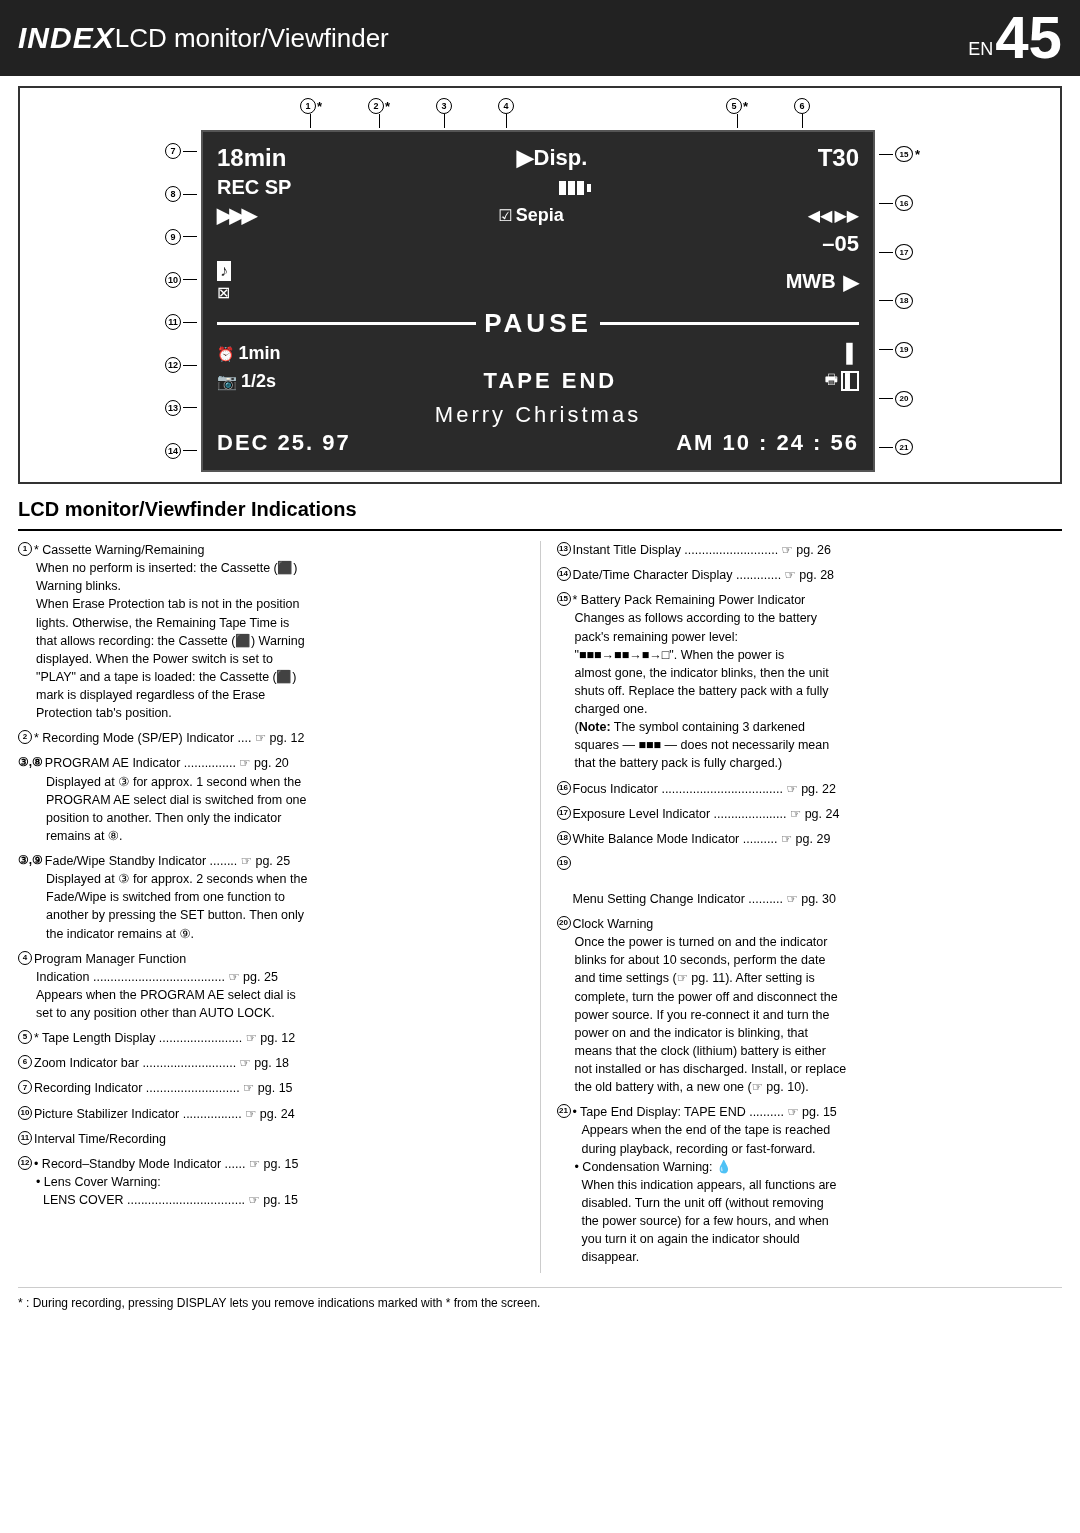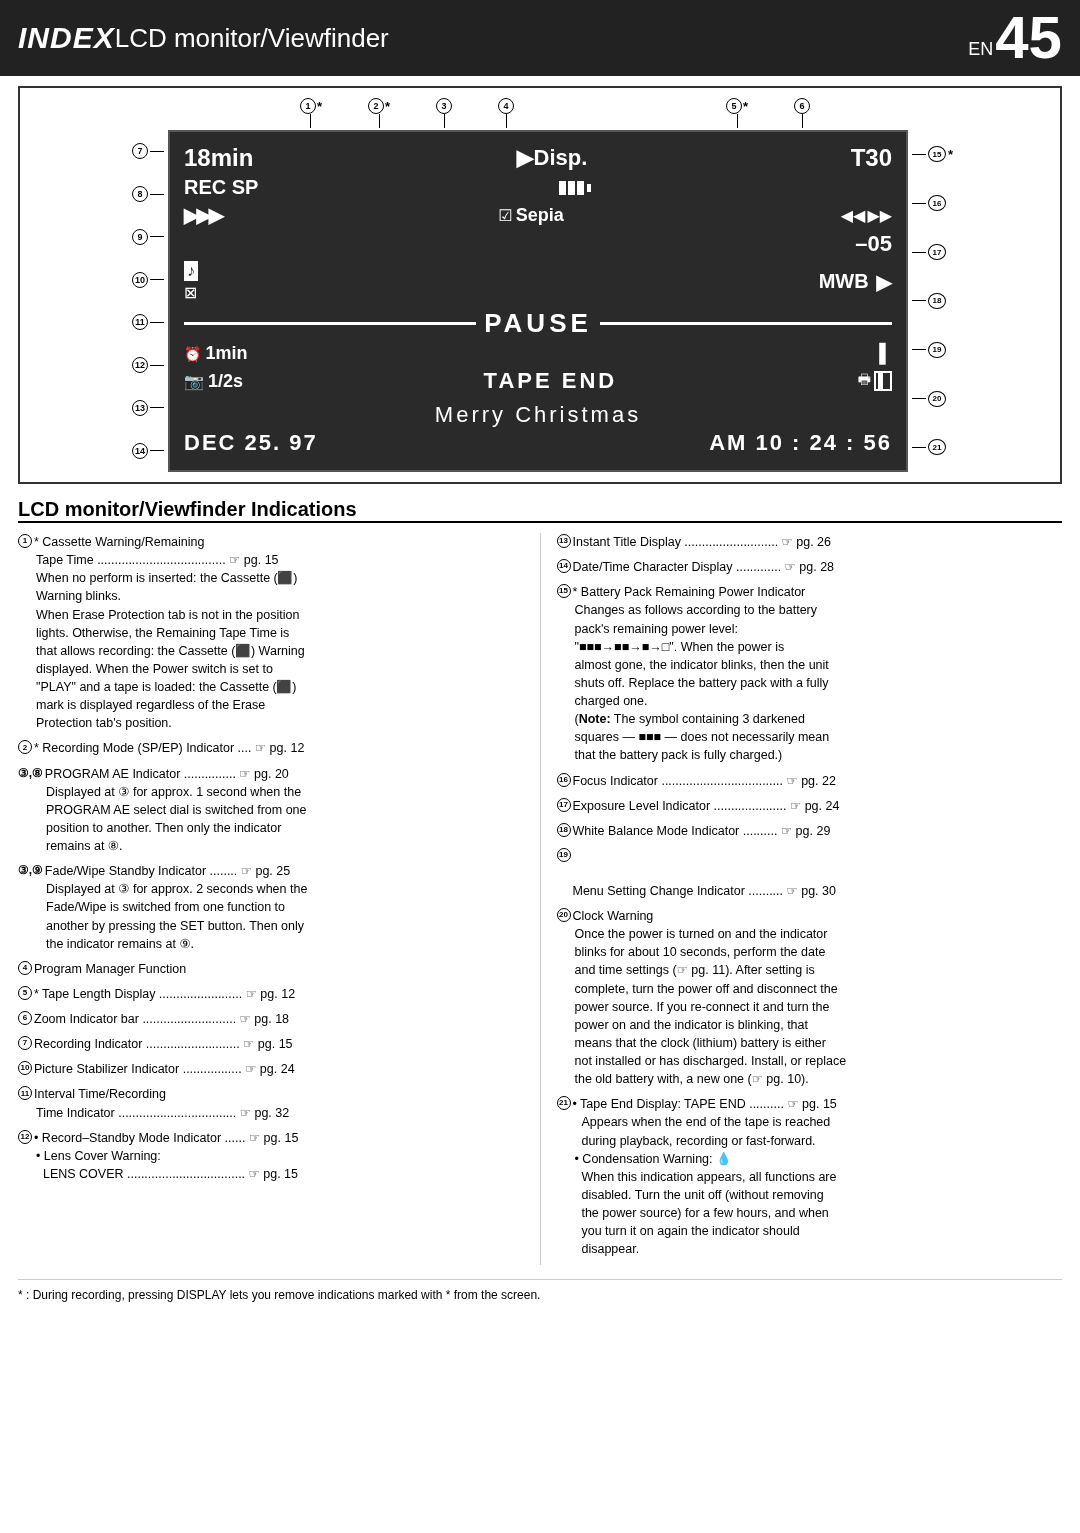--- a/index.html
+++ b/index.html
@@ -26,39 +26,39 @@
       border: 2px solid #333;
       margin: 10px 18px 0 18px;
       padding: 10px 10px 10px 10px;
       position: relative;
     }
 
     
     .lcd-screen {
       background: #2a2a2a;
       color: #fff;
-      width: 740px;
+      width: 674px;
       min-height: 320px;
       padding: 12px 14px;
       position: relative;
       border: 2px solid #555;
     }
 
     .lcd-row {
       display: flex;
       align-items: center;
       margin-bottom: 2px;
     }
 
     
     .section-title {
       font-size: 20px;
       font-weight: bold;
       border-bottom: 2px solid #000;
-      padding-bottom: 0;
+      padding-bottom: 8px;
       margin: 14px 18px 10px 18px;
     }
 
     
     .two-col {
       display: flex;
       gap: 0;
       margin: 0 18px;
     }
     .col-left {
@@ -309,21 +309,20 @@
 <div class="two-col">
 
   <div class="col-left">
 
     <div class="list-item">
       <div style="display:flex;align-items:flex-start;gap:2px;">
         <span style="width:14px;height:14px;border-radius:50%;border:1px solid #000;font-size:8px;font-weight:bold;display:flex;align-items:center;justify-content:center;flex-shrink:0;margin-top:1px;">1</span>
         <span style="font-size:12.5px;"> * Cassette Warning/Remaining</span>
       </div>
       <div style="margin-left:18px;font-size:12.5px;line-height:1.45;">
-        <div>Tape Time ..................................... ☞ pg. 15</div>
         <div>When no perform is inserted: the Cassette (⬛)</div>
         <div>Warning blinks.</div>
         <div>When Erase Protection tab is not in the position</div>
         <div>lights. Otherwise, the Remaining Tape Time is</div>
         <div>that allows recording: the Cassette (⬛) Warning</div>
         <div>displayed. When the Power switch is set to</div>
         <div>"PLAY" and a tape is loaded: the Cassette (⬛)</div>
         <div>mark is displayed regardless of the Erase</div>
         <div>Protection tab's position.</div>
       </div>
@@ -360,20 +359,25 @@
         <div>another by pressing the SET button. Then only</div>
         <div>the indicator remains at ⑨.</div>
       </div>
     </div>
 
     <div class="list-item">
       <div style="display:flex;align-items:flex-start;gap:2px;">
         <span style="width:14px;height:14px;border-radius:50%;border:1px solid #000;font-size:8px;font-weight:bold;display:flex;align-items:center;justify-content:center;flex-shrink:0;margin-top:1px;">4</span>
         <span style="font-size:12.5px;"> Program Manager Function</span>
       </div>
+      <div style="margin-left:18px;font-size:12.5px;line-height:1.45;">
+        <div>Indication ...................................... ☞ pg. 25</div>
+        <div>Appears when the PROGRAM AE select dial is</div>
+        <div>set to any position other than AUTO LOCK.</div>
+      </div>
     </div>
 
     <div class="list-item">
       <div style="display:flex;align-items:flex-start;gap:2px;">
         <span style="width:14px;height:14px;border-radius:50%;border:1px solid #000;font-size:8px;font-weight:bold;display:flex;align-items:center;justify-content:center;flex-shrink:0;margin-top:1px;">5</span>
         <span style="font-size:12.5px;"> * Tape Length Display ........................ ☞ pg. 12</span>
       </div>
     </div>
 
     <div class="list-item">
@@ -394,23 +398,20 @@
       <div style="display:flex;align-items:flex-start;gap:2px;">
         <span style="width:14px;height:14px;border-radius:50%;border:1px solid #000;font-size:8px;font-weight:bold;display:flex;align-items:center;justify-content:center;flex-shrink:0;margin-top:1px;">10</span>
         <span style="font-size:12.5px;"> Picture Stabilizer Indicator ................. ☞ pg. 24</span>
       </div>
     </div>
 
     <div class="list-item">
       <div style="display:flex;align-items:flex-start;gap:2px;">
         <span style="width:14px;height:14px;border-radius:50%;border:1px solid #000;font-size:8px;font-weight:bold;display:flex;align-items:center;justify-content:center;flex-shrink:0;margin-top:1px;">11</span>
         <span style="font-size:12.5px;"> Interval Time/Recording</span>
-      </div>
-      <div style="margin-left:18px;font-size:12.5px;line-height:1.45;">
-        <div>Time Indicator .................................. ☞ pg. 32</div>
       </div>
     </div>
 
     <div class="list-item">
       <div style="display:flex;align-items:flex-start;gap:2px;">
         <span style="width:14px;height:14px;border-radius:50%;border:1px solid #000;font-size:8px;font-weight:bold;display:flex;align-items:center;justify-content:center;flex-shrink:0;margin-top:1px;">12</span>
         <span style="font-size:12.5px;"> • Record–Standby Mode Indicator ...... ☞ pg. 15</span>
       </div>
       <div style="margin-left:18px;font-size:12.5px;line-height:1.45;">
         <div>• Lens Cover Warning:</div>

